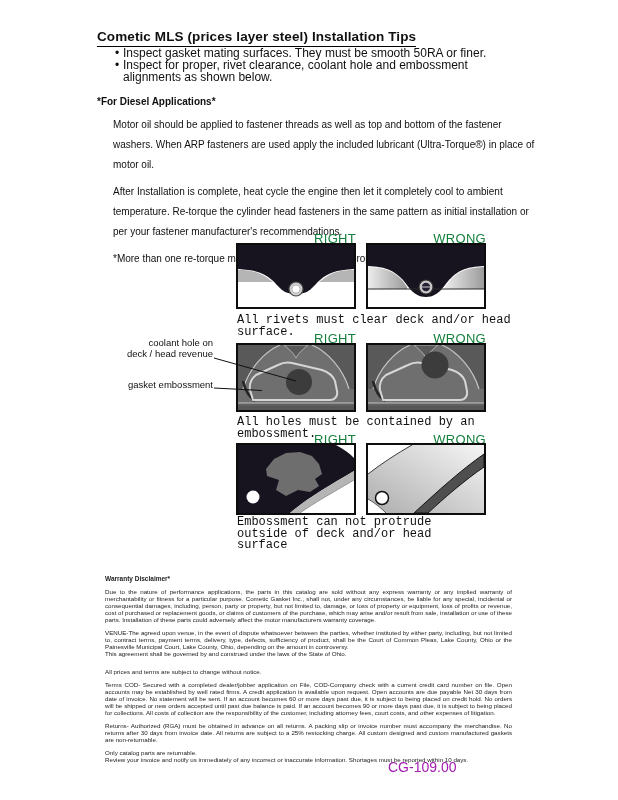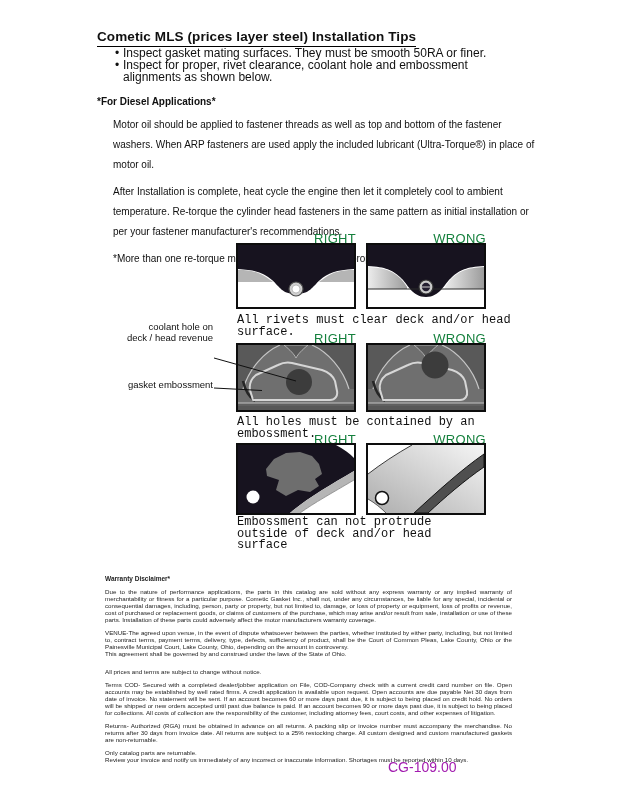--- a/index.html
+++ b/index.html
@@ -90,21 +90,21 @@
       <line x1="55.5" y1="44" x2="64.5" y2="44" stroke="#cfcfcf" stroke-width="1"></line>
       <rect x="1" y="1" width="118" height="64" fill="none" stroke="#0d0d0d" stroke-width="2"></rect>
     </svg>
   </div>
 
   <div class="caption" style="left:237px;top:315px;width:280px;">All rivets must clear deck and/or head surface.</div>
 
   <div class="diag-label" style="left:236px;top:331px;">RIGHT</div>
   <div class="diag-label" style="left:366px;top:331px;">WRONG</div>
 
-  <div class="annot" style="top:322px;">
+  <div class="annot" style="top:338px;">
     <div>coolant hole on</div>
     <div>deck / head revenue</div>
   </div>
   <div class="annot" style="top:380px;">gasket embossment</div>
 
   <svg class="leader" width="95" height="45" viewBox="0 0 95 45">
     <line x1="4" y1="6" x2="86" y2="29" stroke="#101010" stroke-width="1"></line>
     <line x1="4" y1="36" x2="52" y2="38.5" stroke="#101010" stroke-width="1"></line>
   </svg>
 

